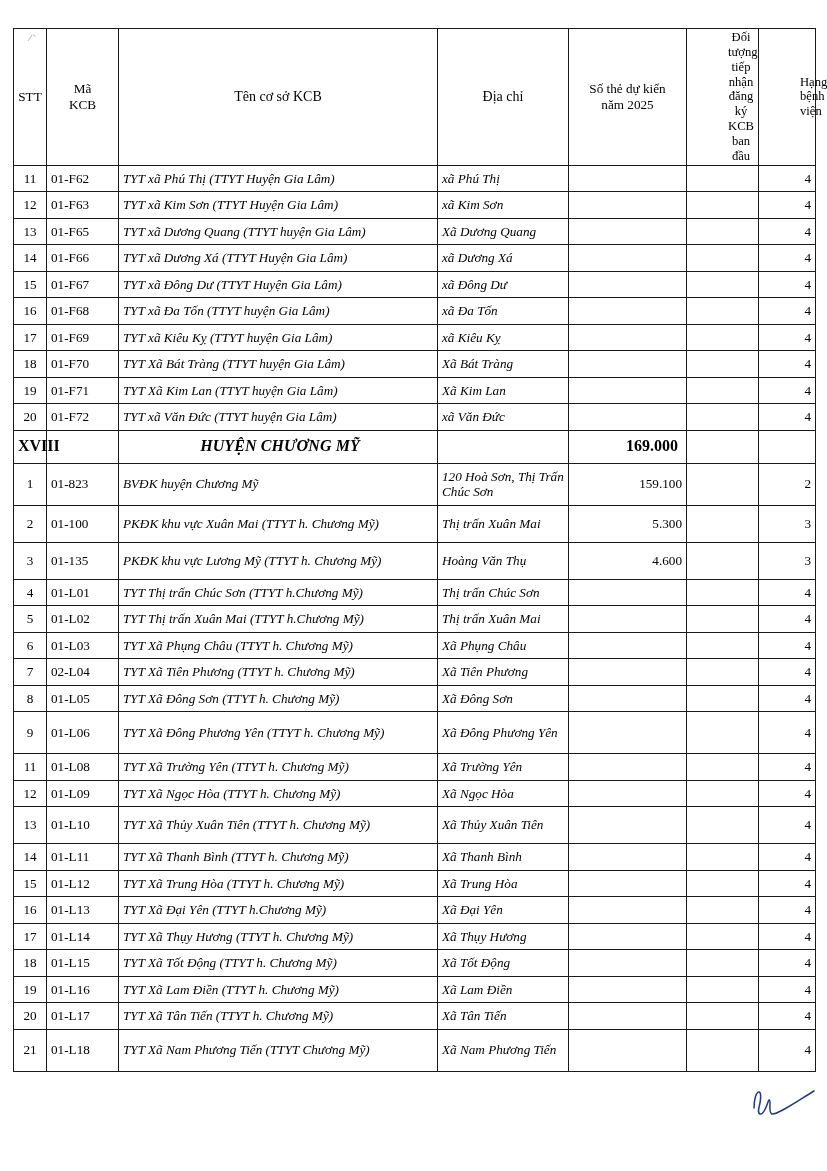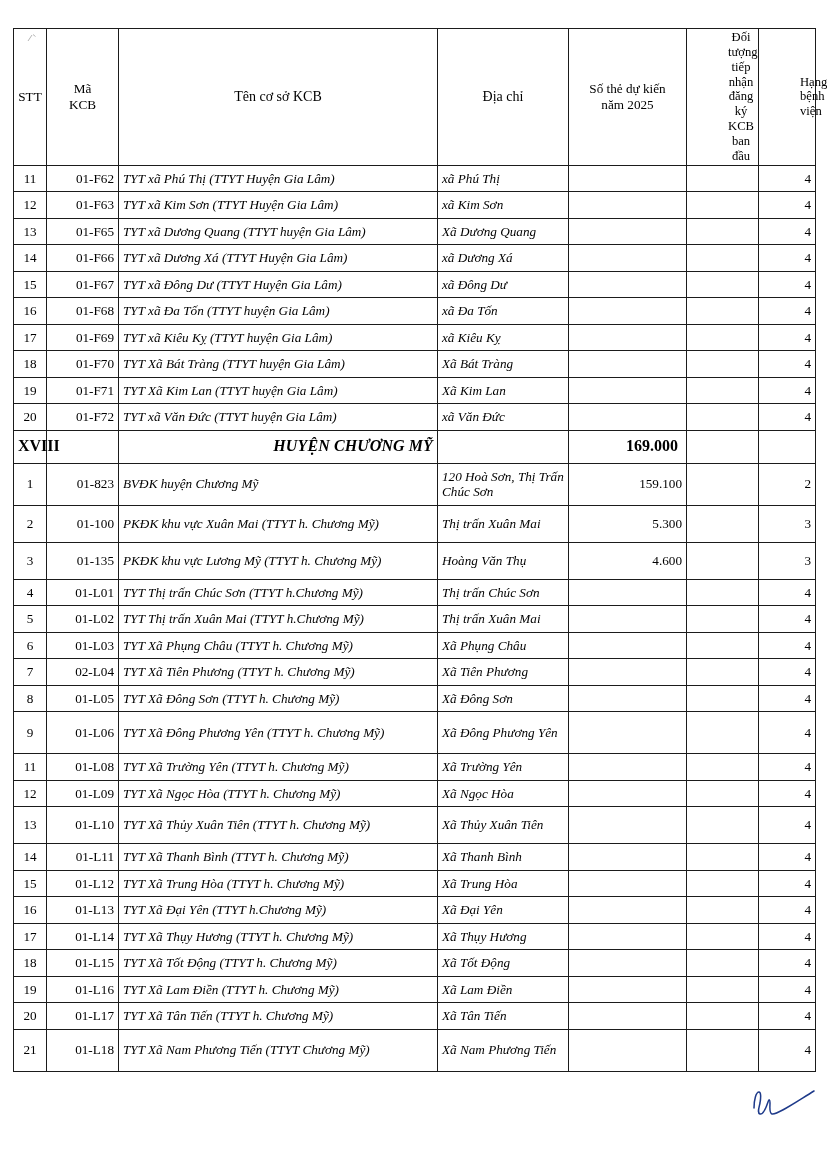--- a/index.html
+++ b/index.html
@@ -49,38 +49,38 @@
     font-size:13.4px;
     height:86px;
     line-height:1.28;
     padding:2px 2px;
   }
   thead td.h-ten{font-size:14px;}
   thead td.h-dia{font-size:14px;}
   thead td.h-small{font-size:12.6px;padding-left:41px;}
 
   td.stt{text-align:center;}
-  td.ma{text-align:right;padding-left:5px;}
+  td.ma{text-align:left;padding-left:5px;}
   td.ten{text-align:left;padding-left:6px;font-style:italic;}
   td.dia{text-align:left;padding-left:5px;font-style:italic;}
   td.the{text-align:right;padding-right:8px;}
   td.doi{text-align:left;}
   td.hang{text-align:right;padding-right:7px;}
 
   tr.data td{height:23.5px;}
   tr.tall td{height:39px;}
   tr.tall2 td{height:34px;}
 
   tr.section td{
     font-weight:bold;
     height:30px;
     font-size:16px;
   }
   tr.section td.stt{text-align:center;}
-  tr.section td.ten{text-align:right;padding-left:8px;letter-spacing:.1px;}
+  tr.section td.ten{text-align:center;padding-left:8px;letter-spacing:.1px;}
   tr.section td.the{text-align:right;padding-right:8px;font-weight:bold;}
 
   .corner-mark{
     position:absolute;
     left:27px; top:33px;
     width:12px;height:10px;
     opacity:.55;
     pointer-events:none;
   }
   .signature{

